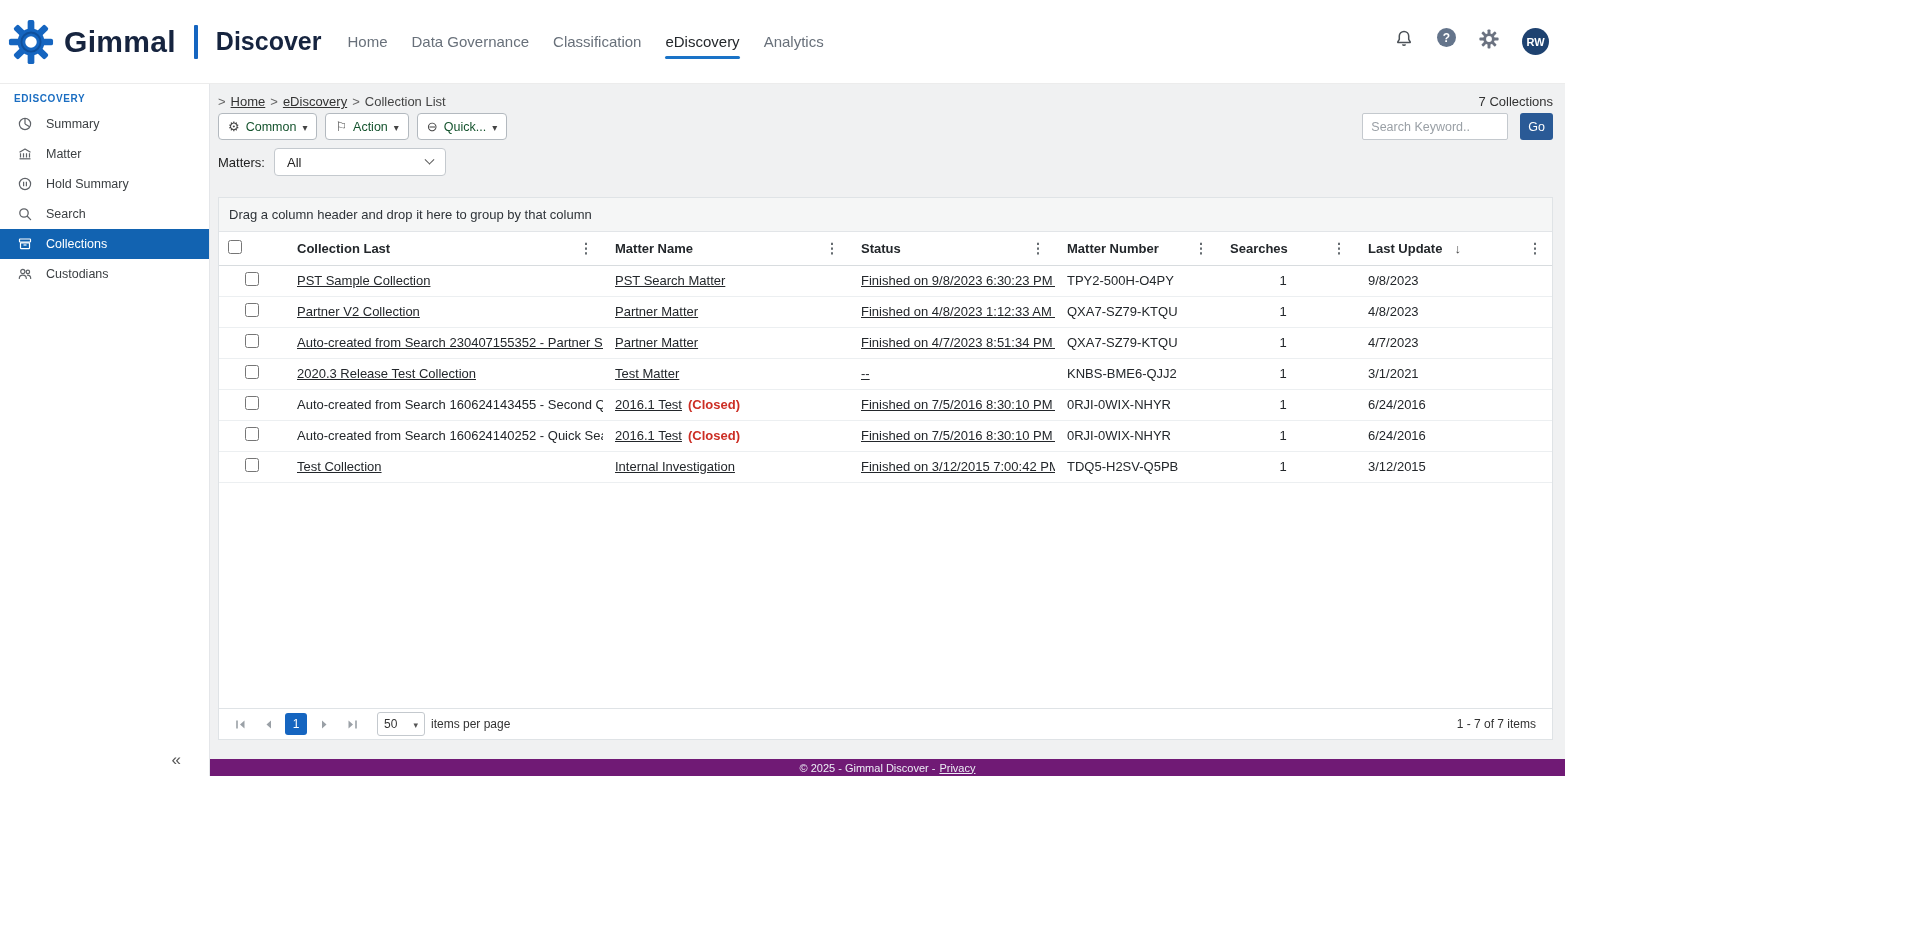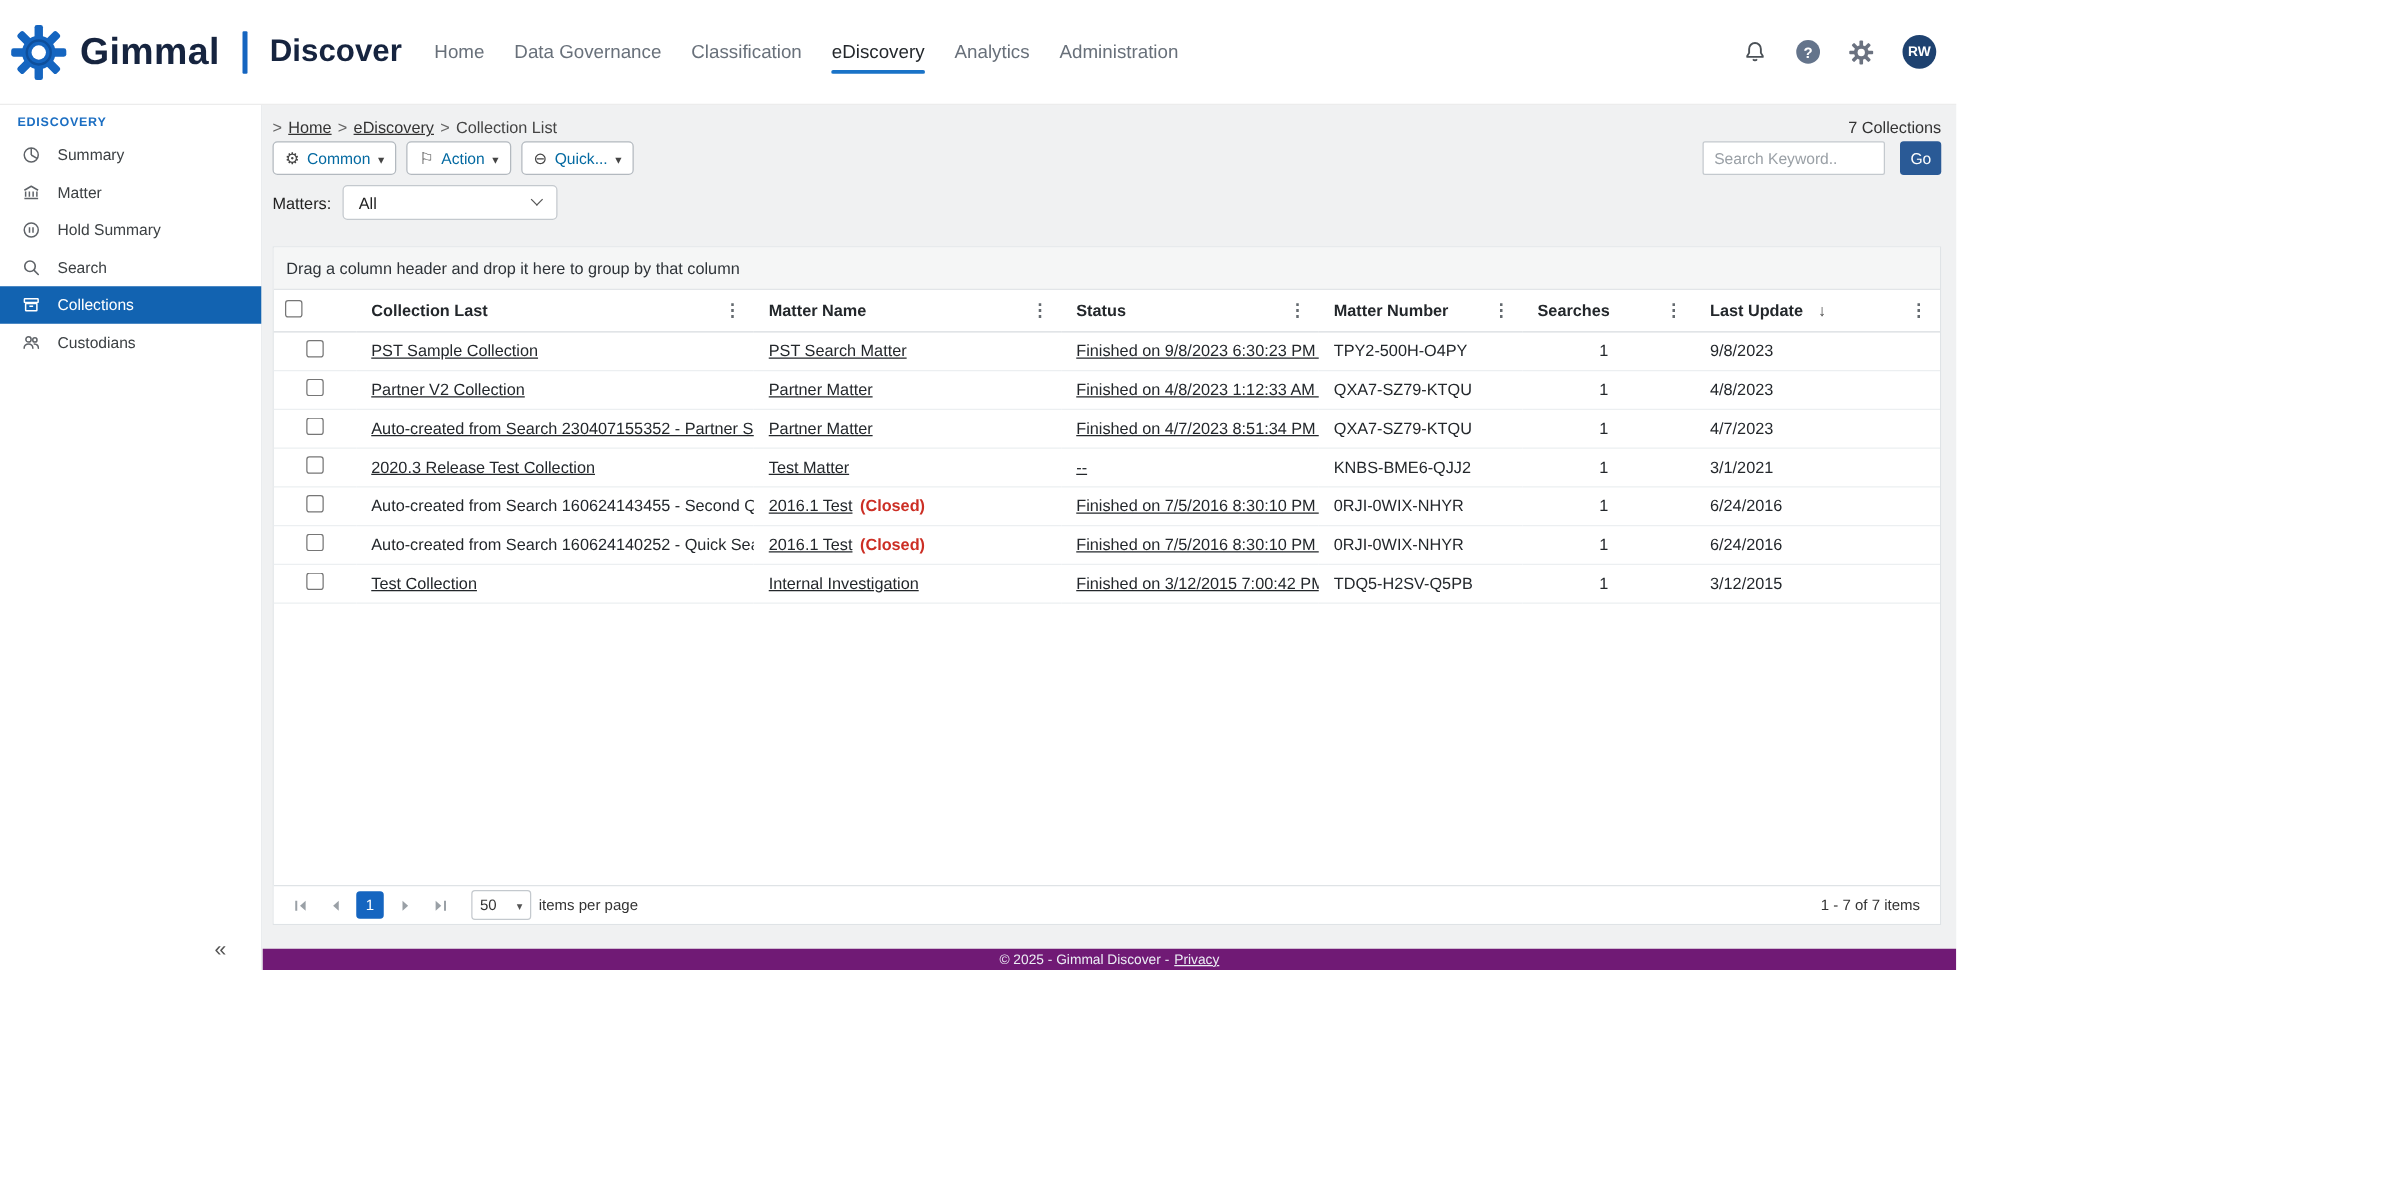--- a/index.html
+++ b/index.html
@@ -11,21 +11,21 @@
   
   .topbar { height: 84px; flex: 0 0 84px; display: flex; align-items: center; padding: 0 16px 0 8px; background: #ffffff; border-bottom: 1px solid #ececec; }
   .brand { display: flex; align-items: center; gap: 10px; }
   .brand-name { font-size: 30px; font-weight: 700; color: #16243f; letter-spacing: 0.3px; }
   .brand-sep { width: 4px; height: 34px; background: #1565c0; margin: 0 8px; border-radius: 1px; }
   .brand-product { font-size: 25px; font-weight: 600; color: #16243f; }
   .topnav { display: flex; align-items: center; gap: 24px; margin-left: 26px; height: 100%; }
   .nav-item { position: relative; display: flex; align-items: center; height: 100%; font-size: 15px; color: #68707a; cursor: pointer; text-decoration: none; }
   .nav-item.active { color: #23272b; }
   .nav-item.active::after { content: ""; position: absolute; left: 0; right: 0; top: 57%; margin-top: 9px; height: 3px; background: #1a73c7; border-radius: 2px; }
-  .topbar-right { margin-left: auto; display: flex; align-items: center; gap: 22px; }
+  .topbar-right { margin-left: auto; display: flex; gap: 22px; }
   .tb-icon { width: 22px; height: 22px; display: flex; align-items: center; justify-content: center; cursor: pointer; }
   .help-circle { width: 19px; height: 19px; border-radius: 50%; background: #64748b; color: #fff; display: flex; align-items: center; justify-content: center; font-size: 12px; font-weight: 700; cursor: pointer; }
   .help-circle::before { content: "?"; }
   .avatar { width: 27px; height: 27px; border-radius: 50%; background: #1e4270; color: #fff; font-size: 11px; font-weight: 700; display: flex; align-items: center; justify-content: center; cursor: pointer; }
 
   
   .body-row { display: flex; height: 692px; flex: 0 0 692px; }
 
   
   .sidebar { width: 210px; flex: 0 0 210px; background: #ffffff; border-right: 1px solid #e4e6e9; display: flex; flex-direction: column; }
@@ -41,21 +41,21 @@
   .main { flex: 1; background: #f0f1f2; display: flex; flex-direction: column; overflow: hidden; }
   .bc-row { margin: 9px 12px 0 8px; height: 17px; display: flex; align-items: center; justify-content: space-between; font-size: 13px; }
   .breadcrumb { display: flex; align-items: center; gap: 5px; color: #555; }
   .bc-sep::before { content: ">"; color: #666; }
   .bc-link { color: #333; text-decoration: underline; cursor: pointer; }
   .bc-current { color: #444; }
   .coll-count { color: #333; }
 
   .toolbar-row { margin: 3px 12px 0 8px; height: 27px; display: flex; align-items: center; }
   .btn-group { display: flex; gap: 8px; }
-  .tb-btn { height: 27px; display: flex; align-items: center; gap: 6px; padding: 0 9px; background: #fff; border: 1px solid #b3b9bf; border-radius: 4px; font-size: 12.5px; color: #0369a1; cursor: pointer; }
+  .tb-btn { height: 27px; display: flex; align-items: center; gap: 6px; padding: 0 9px; background: #fff; border: 1px solid #b3b9bf; border-radius: 4px; font-size: 12.5px; color: #14532d; cursor: pointer; }
   .btn-icon { font-size: 13px; color: #444; line-height: 1; }
   .icon-gear-sm::before { content: "\2699"; }
   .icon-flag-sm::before { content: "\2690"; }
   .icon-more-sm::before { content: "\2296"; }
   .caret::before { content: "\25BE"; font-size: 10px; color: #444; }
   .search-group { margin-left: auto; display: flex; align-items: center; gap: 12px; }
   .search-input { width: 146px; height: 27px; border: 1px solid #c4c9ce; border-radius: 2px; padding: 0 8px; font-size: 12.5px; font-family: "Liberation Sans", sans-serif; color: #333; background: #fff; }
   .search-input::placeholder { color: #9aa0a6; }
   .go-btn { height: 27px; padding: 0 8px; background: #2a5a96; color: #fff; border: none; border-radius: 3px; font-size: 12.5px; font-family: "Liberation Sans", sans-serif; cursor: pointer; }
 
@@ -124,21 +124,20 @@
         <span class="brand-sep"></span>
         <span class="brand-product">Discover</span>
       </div>
 
       <nav class="topnav">
         <a class="nav-item">Home</a>
         <a class="nav-item">Data Governance</a>
         <a class="nav-item">Classification</a>
         <a class="nav-item active">eDiscovery</a>
         <a class="nav-item">Analytics</a>
-        <a class="nav-item">Administration</a>
       </nav>
 
       <div class="topbar-right">
         <span class="tb-icon">
           <svg width="20" height="20" viewBox="0 0 20 20" fill="none" stroke="#4b5157" stroke-width="1.5" stroke-linejoin="round">
             <path d="M10 2.4a4.7 4.7 0 0 0-4.7 4.7v3.2L3.8 12.8v.7h12.4v-.7l-1.5-2.5V7.1A4.7 4.7 0 0 0 10 2.4z"></path>
             <path d="M8.5 15.4a1.7 1.7 0 0 0 3 0"></path>
           </svg>
         </span>
         <span class="help-circle"></span>

